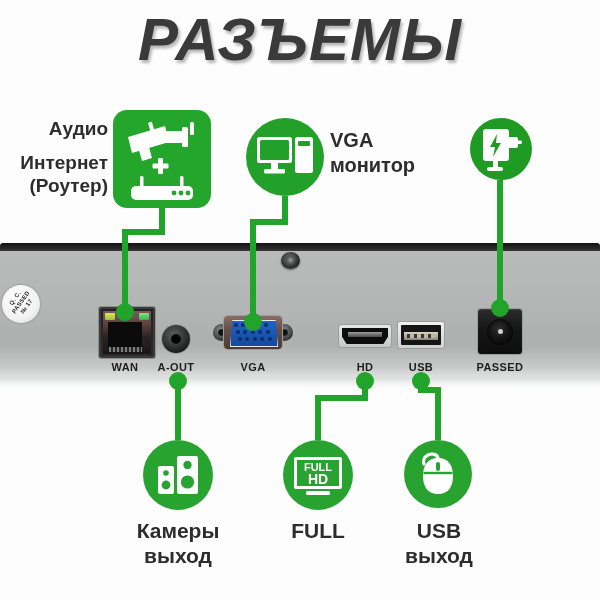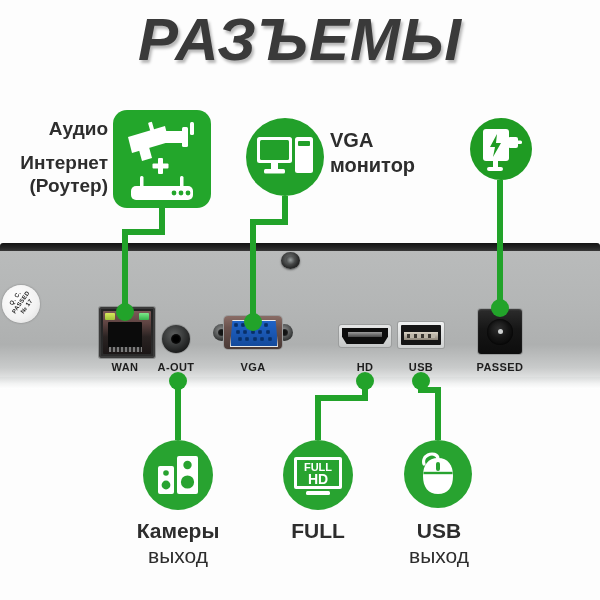--- a/index.html
+++ b/index.html
@@ -241,21 +241,21 @@
   #badge-audio .badge-shape{left:0;top:0;width:70px;height:70px;background:#28a330;}
   #badge-hdmi{left:283px;top:440px;}
   #badge-hdmi .badge-shape{left:0;top:0;width:70px;height:70px;background:#28a330;text-decoration:underline;}
   #badge-usb{left:404px;top:440px;}
   #badge-usb .badge-shape{left:0;top:0;width:68px;height:68px;background:#28a330;}
 
   .under-label{
     position:absolute;top:78px;left:-60px;width:190px;text-align:center;
     font-size:21px;font-weight:bold;color:#2d2d2d;line-height:1.2;
   }
-  .under-label .sub{display:block;font-size:21px;font-weight:normal;}
+  .under-label .sub{display:block;font-size:21px;font-weight:bold;}
 
   .ico{display:block;}
 </style>
 </head>
 <body>
 
 <div id="stage">
 
   <div id="title">РАЗЪЕМЫ</div>
 

